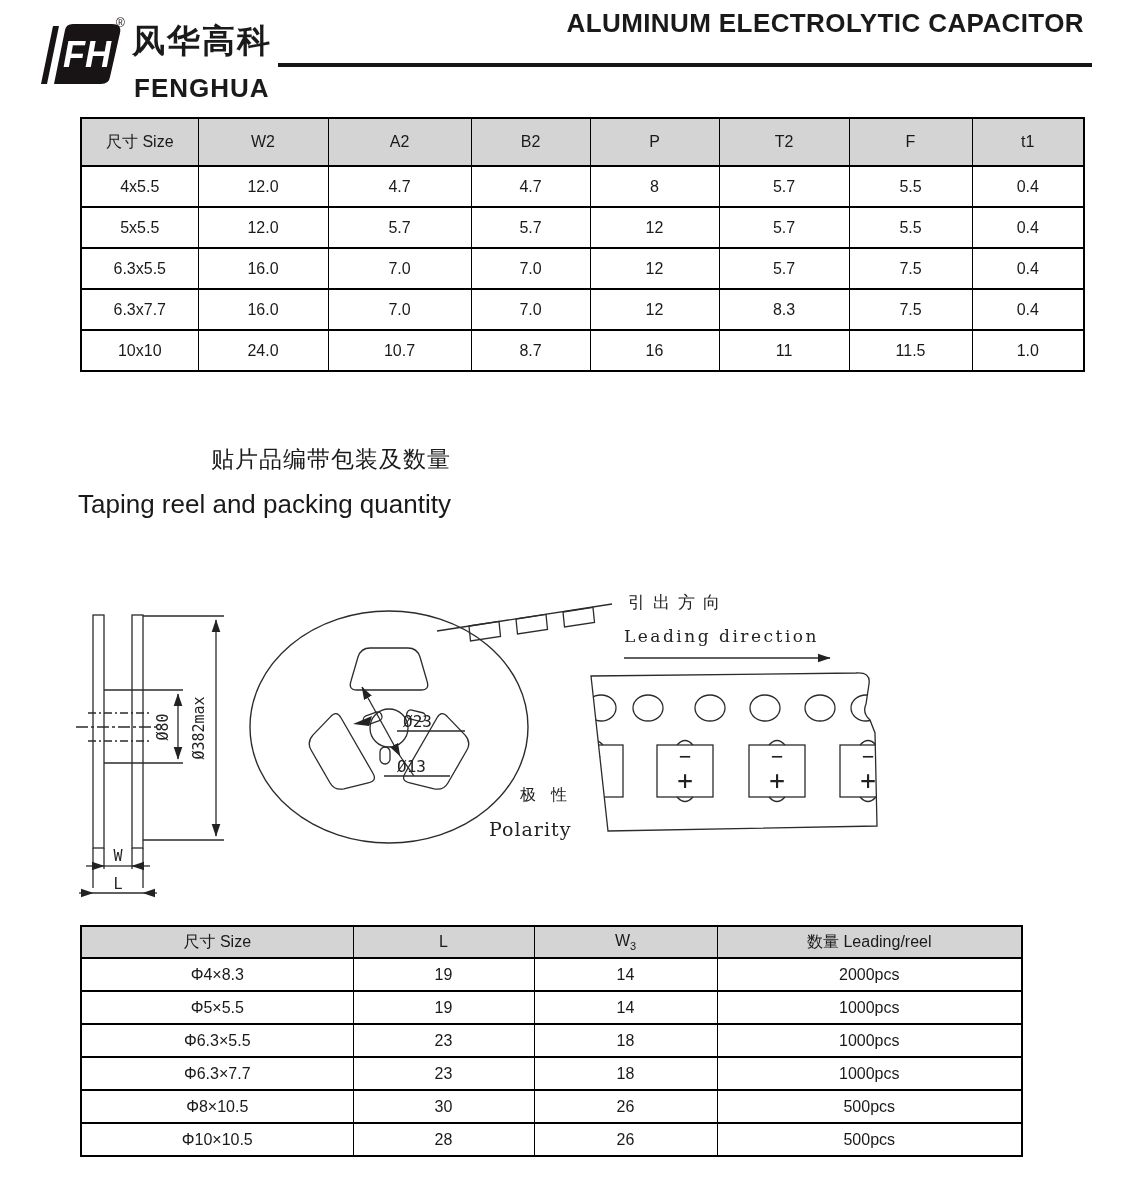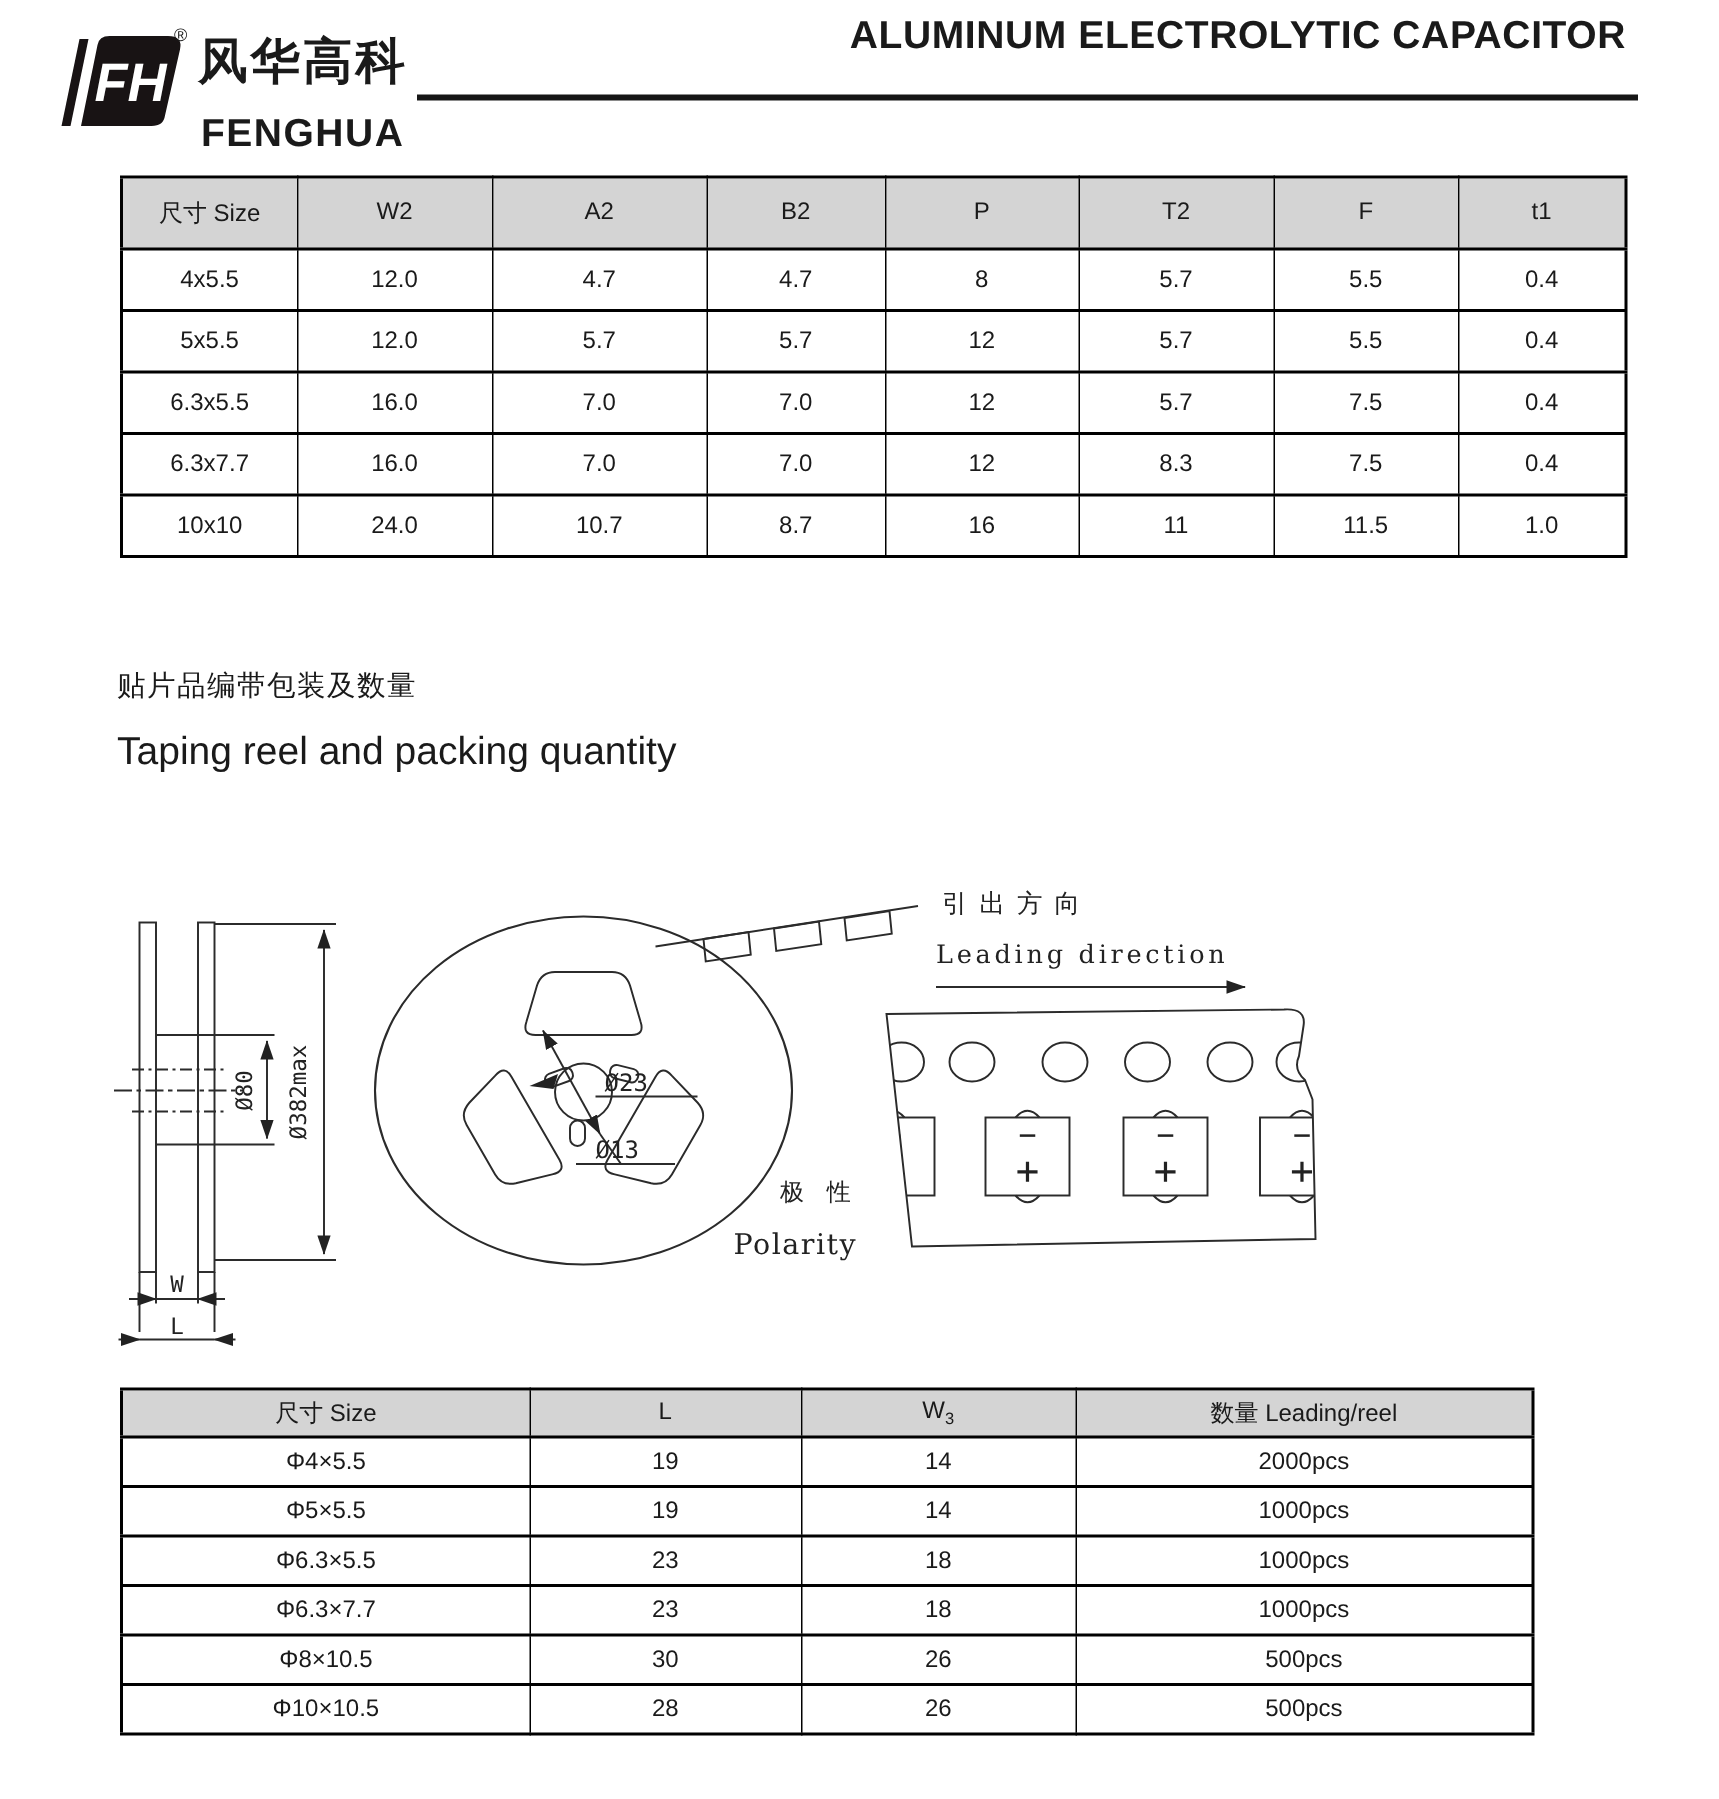--- a/index.html
+++ b/index.html
@@ -26,21 +26,21 @@
   .t1{left:80px;top:117px;}
   .t1 th{height:46px;}
   .t1 td{height:39px;}
   .t2{left:80px;top:925px;}
   .t2 th{height:30px;}
   .t2 td{height:31px;}
   sub{font-size:11px;}
 
   
   .sec{position:absolute;left:78px;top:448px;line-height:1;}
-  .sec .cn{font-size:19px;letter-spacing:1px;}
+  .sec .cn{font-size:23px;letter-spacing:1px;text-align:right;}
   .sec .en{font-size:26px;margin-top:20px;}
 
   
   .diag{position:absolute;left:0;top:555px;}
   .cad{font-family:"DejaVu Sans Mono",monospace;fill:#222;}
   .ser{font-family:"DejaVu Serif",serif;fill:#222;}
 </style>
 </head>
 <body>
 
@@ -261,21 +261,21 @@
         <col style="width:305px">
       </colgroup>
     <tbody>
         <tr>
       <th>尺寸 Size</th>
       <th>L</th>
       <th><span>W</span><sub>3</sub></th>
       <th>数量 Leading/reel</th>
     </tr>
     <tr>
-      <td>Φ4×5.5</td>
+      <td>Φ4×8.3</td>
       <td>19</td>
       <td>14</td>
       <td>2000pcs</td>
     </tr>
     <tr>
       <td>Φ5×5.5</td>
       <td>19</td>
       <td>14</td>
       <td>1000pcs</td>
     </tr>

